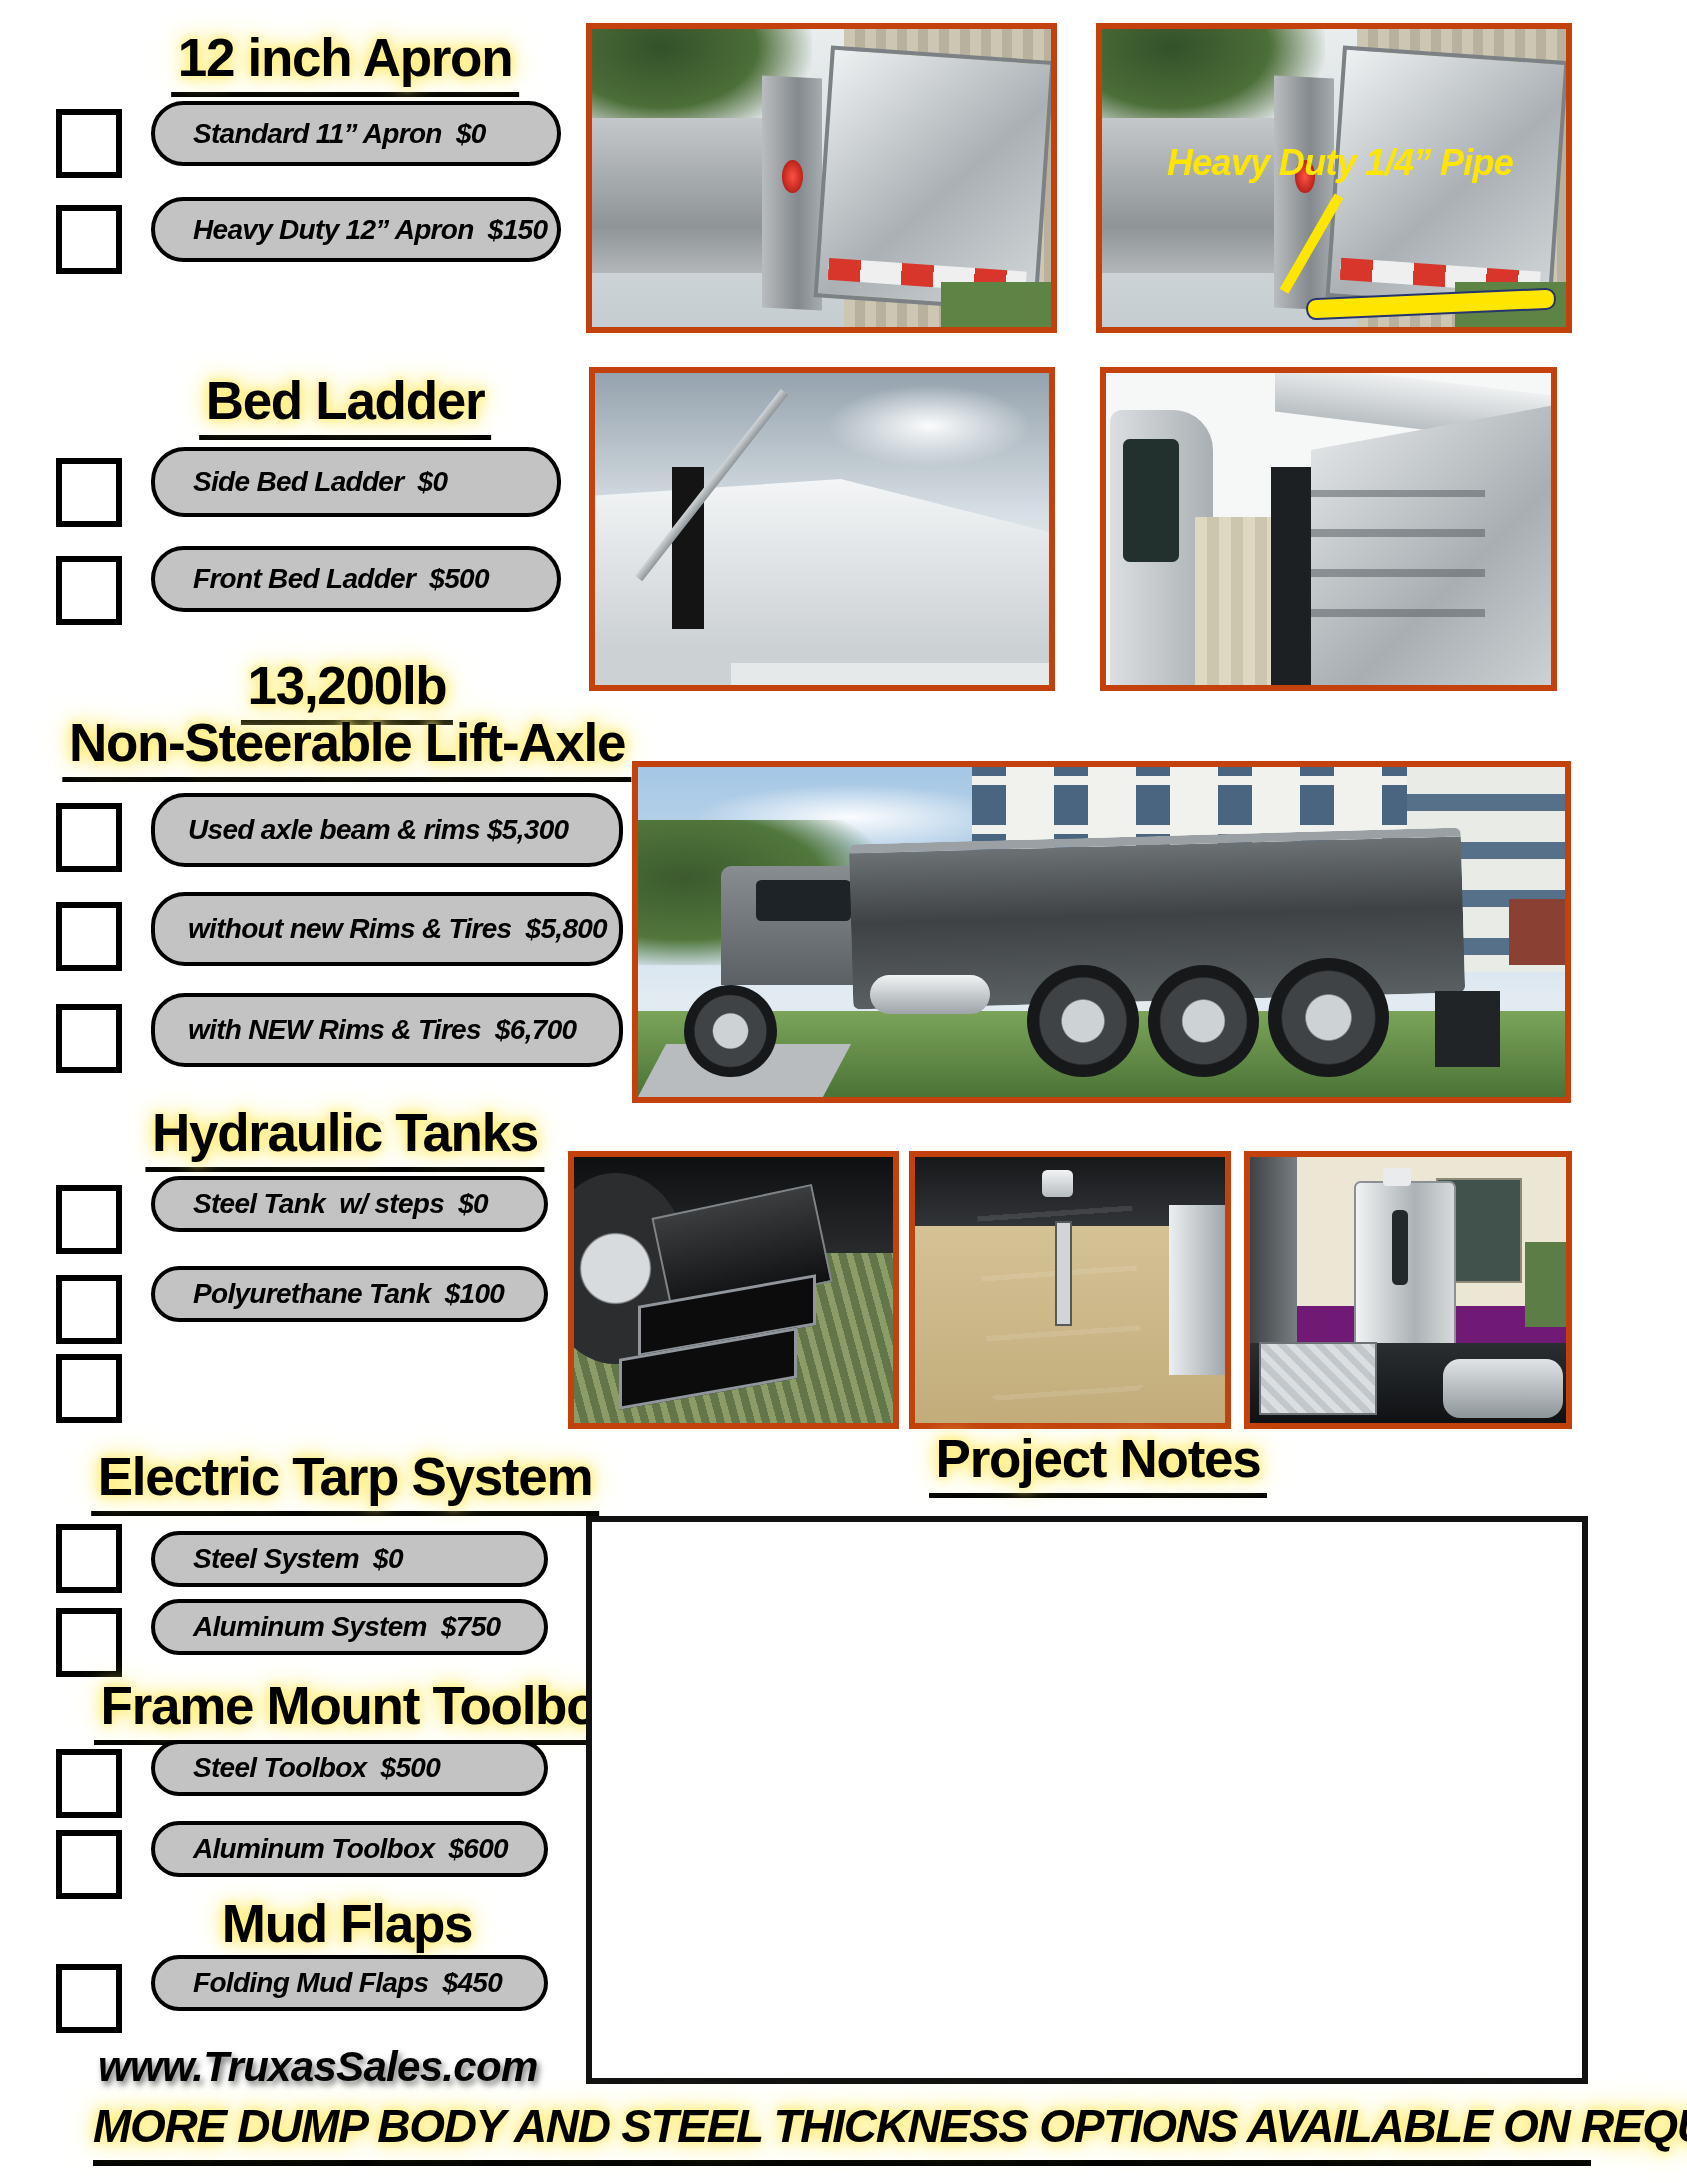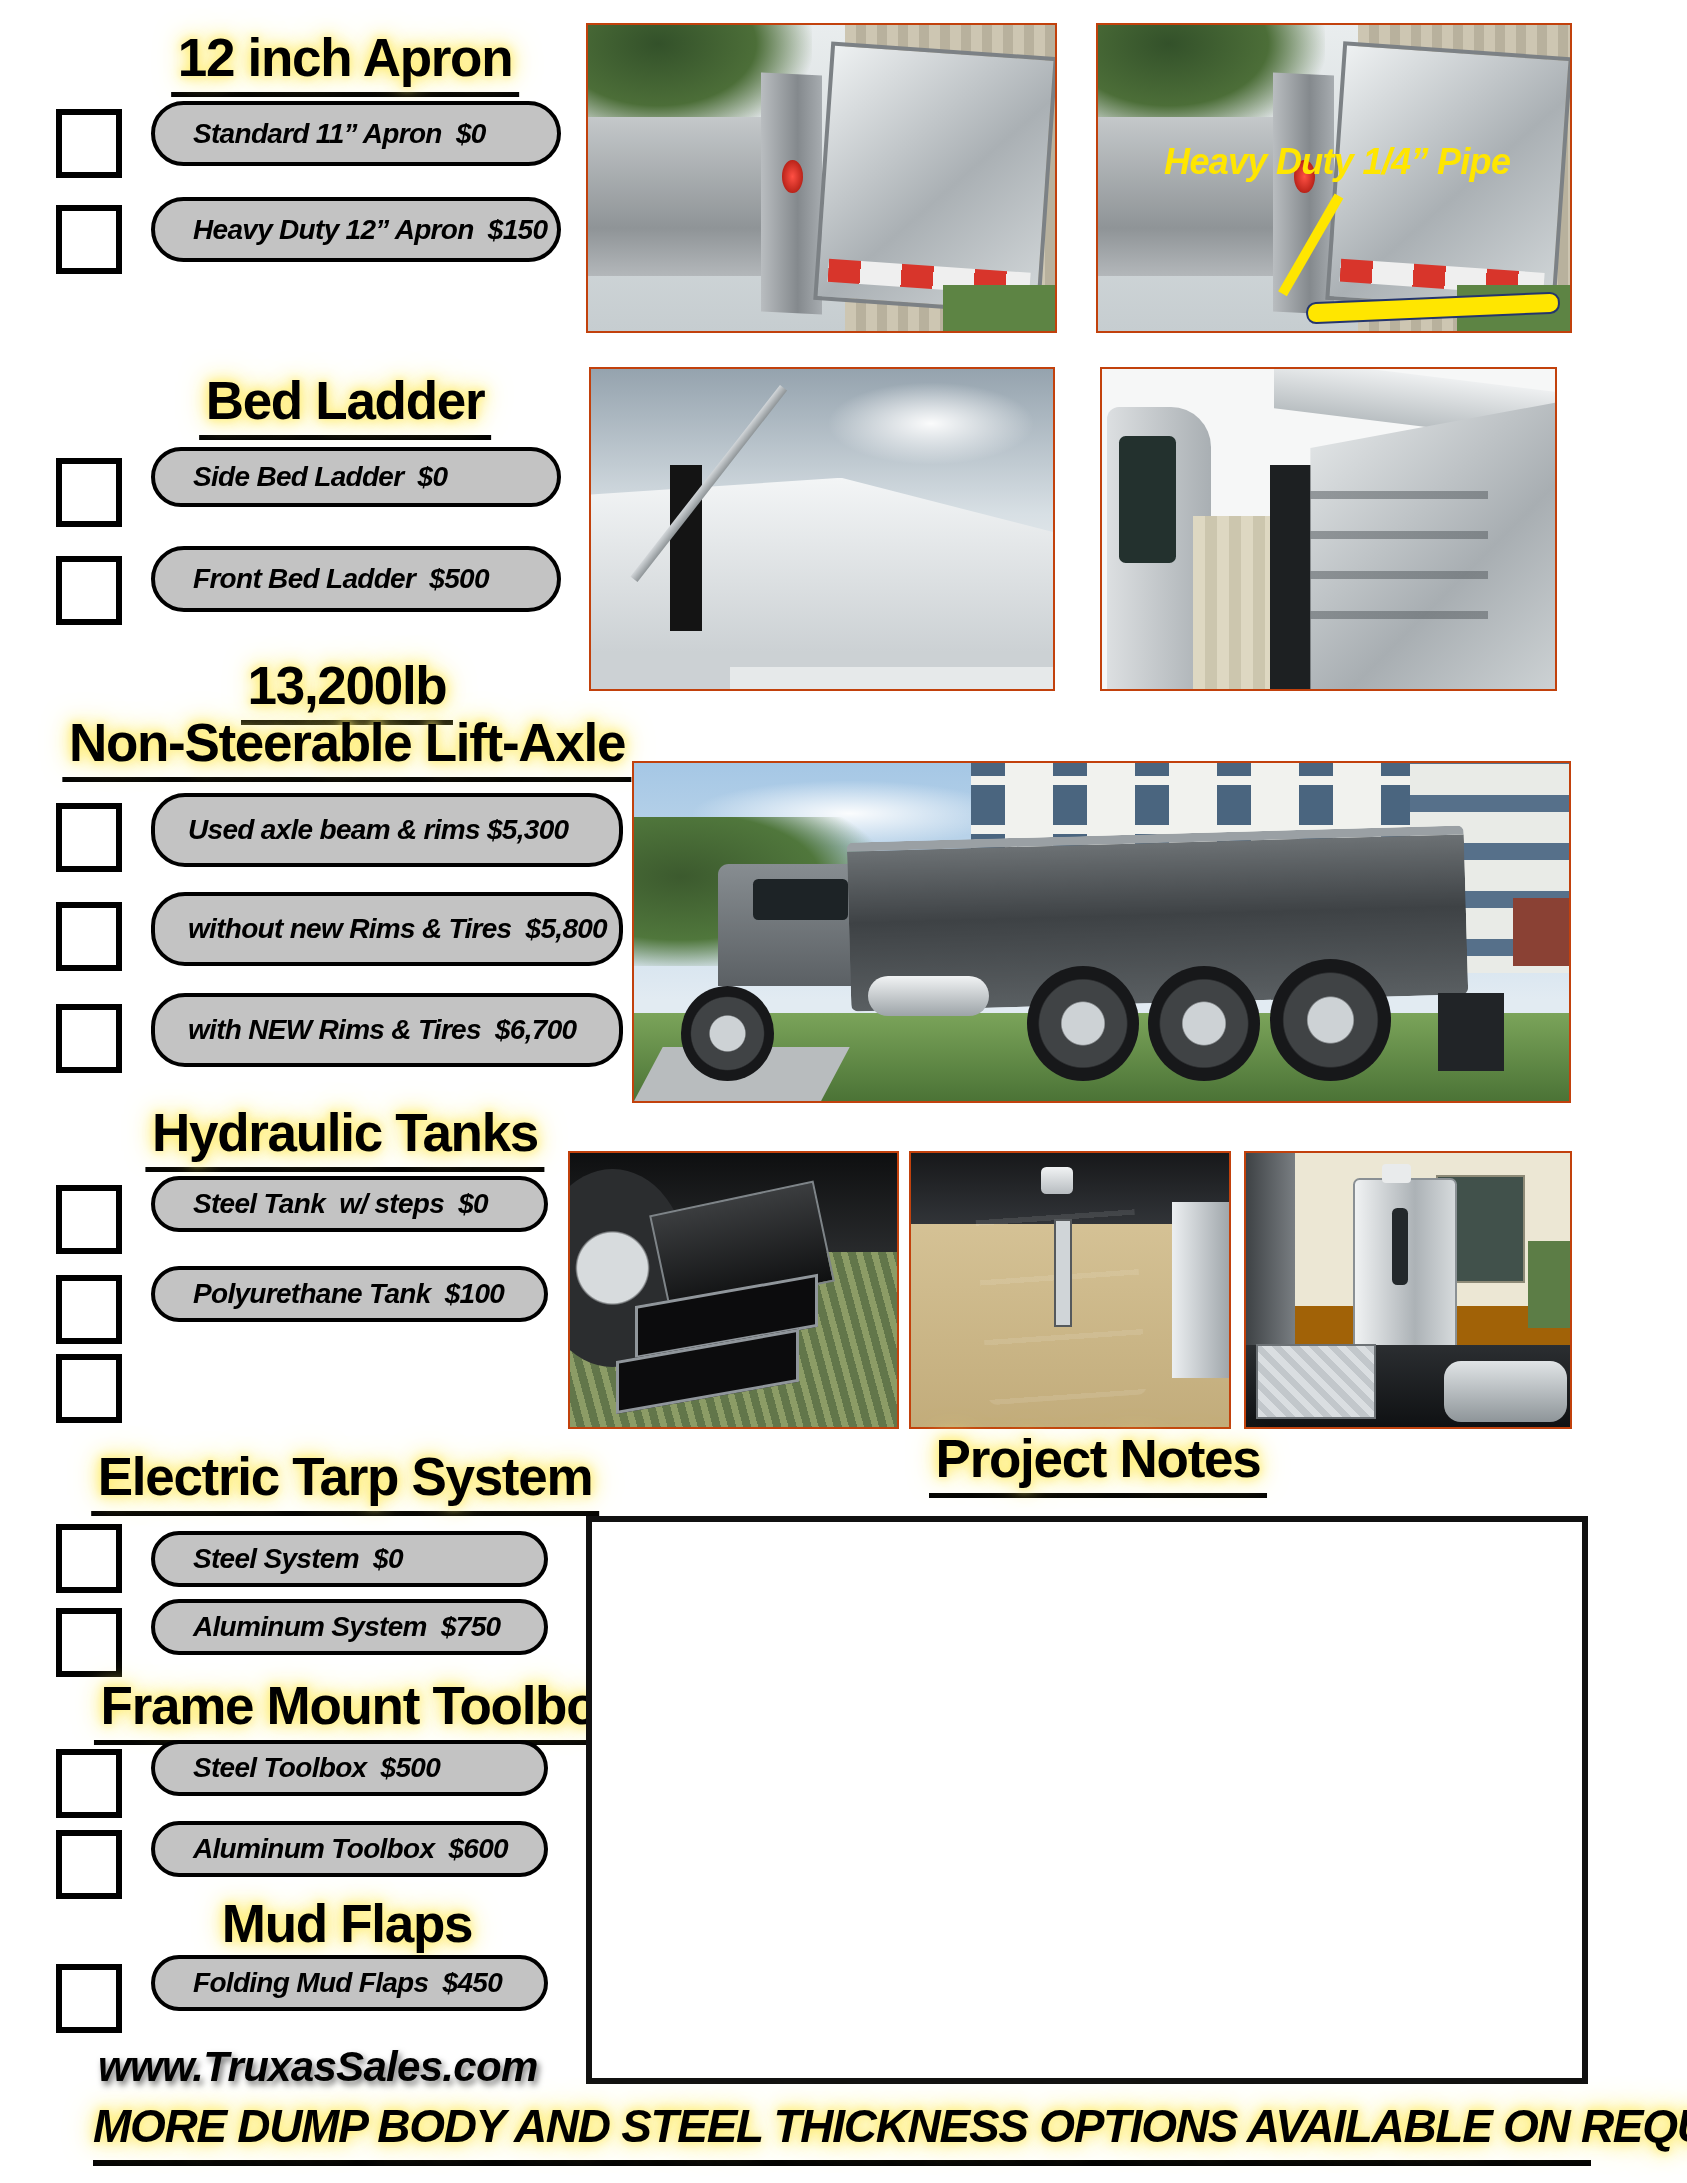--- a/index.html
+++ b/index.html
@@ -17,22 +17,22 @@
       border:6px solid #000;box-sizing:border-box;}
   .pill{position:absolute;left:151px;width:410px;height:65px;background:#c3c3c3;
         border:4px solid #000;border-radius:34px;box-sizing:border-box;
         display:flex;align-items:center;padding-left:38px;
         font-style:italic;font-weight:bold;font-size:28px;letter-spacing:-0.7px;
         white-space:pre;}
   .pill.wide{width:472px;height:74px;padding-left:33px;}
   .pill.mid{width:397px;height:56px;}
 
   
-  .photo{position:absolute;border:2px solid #c2410c;box-sizing:border-box;
-         overflow:hidden;background:#a16207;}
+  .photo{position:absolute;border:6px solid #c2410c;box-sizing:border-box;
+         overflow:hidden;background:#701a75;}
   .abs{position:absolute;}
 
   
   .ph-sky{inset:0;background:linear-gradient(#e9edee,#c6cdd0);}
   .ph-tree{top:-20%;left:-12%;width:60%;height:58%;
            background:radial-gradient(ellipse at 45% 45%,#33512a 0%,#4c6e38 45%,rgba(76,110,56,0) 72%);}
   .ph-wall{top:-4%;right:-3%;width:48%;height:110%;transform:skewY(-6deg);
            background:repeating-linear-gradient(90deg,#cdc6b2 0 10.6px,#b8b19d 10.6px 21px);}
   .ph-bed{left:-2%;top:30%;width:46%;height:52%;
           background:linear-gradient(#c4c8ca,#8f9497 70%,#b3b7ba);}
@@ -174,21 +174,21 @@
 <div class="page">
 
   <div class="t" style="left:345px;top:26.5px;">12 inch Apron</div>
   <div class="cb" style="top:109px;"></div>
   <div class="pill" style="top:101px;">Standard 11” Apron  $0</div>
   <div class="cb" style="top:205px;"></div>
   <div class="pill" style="top:197px;">Heavy Duty 12” Apron  $150</div>
 
   <div class="t" style="left:345px;top:370px;">Bed Ladder</div>
   <div class="cb" style="top:458px;"></div>
-  <div class="pill" style="top:447px;height:60px;">Side Bed Ladder  $0</div>
+  <div class="pill" style="top:447px;height:70px;">Side Bed Ladder  $0</div>
   <div class="cb" style="top:556px;"></div>
   <div class="pill" style="top:546px;height:66px;">Front Bed Ladder  $500</div>
 
   <div class="t" style="left:347px;top:655px;">13,200lb</div>
   <div class="t" style="left:347px;top:712px;">Non-Steerable Lift-Axle</div>
   <div class="cb" style="top:803px;"></div>
   <div class="pill wide" style="top:793px;">Used axle beam &amp; rims $5,300</div>
   <div class="cb" style="top:902px;"></div>
   <div class="pill wide" style="top:892px;text-align:right;">without new Rims &amp; Tires  $5,800</div>
   <div class="cb" style="top:1004px;"></div>

